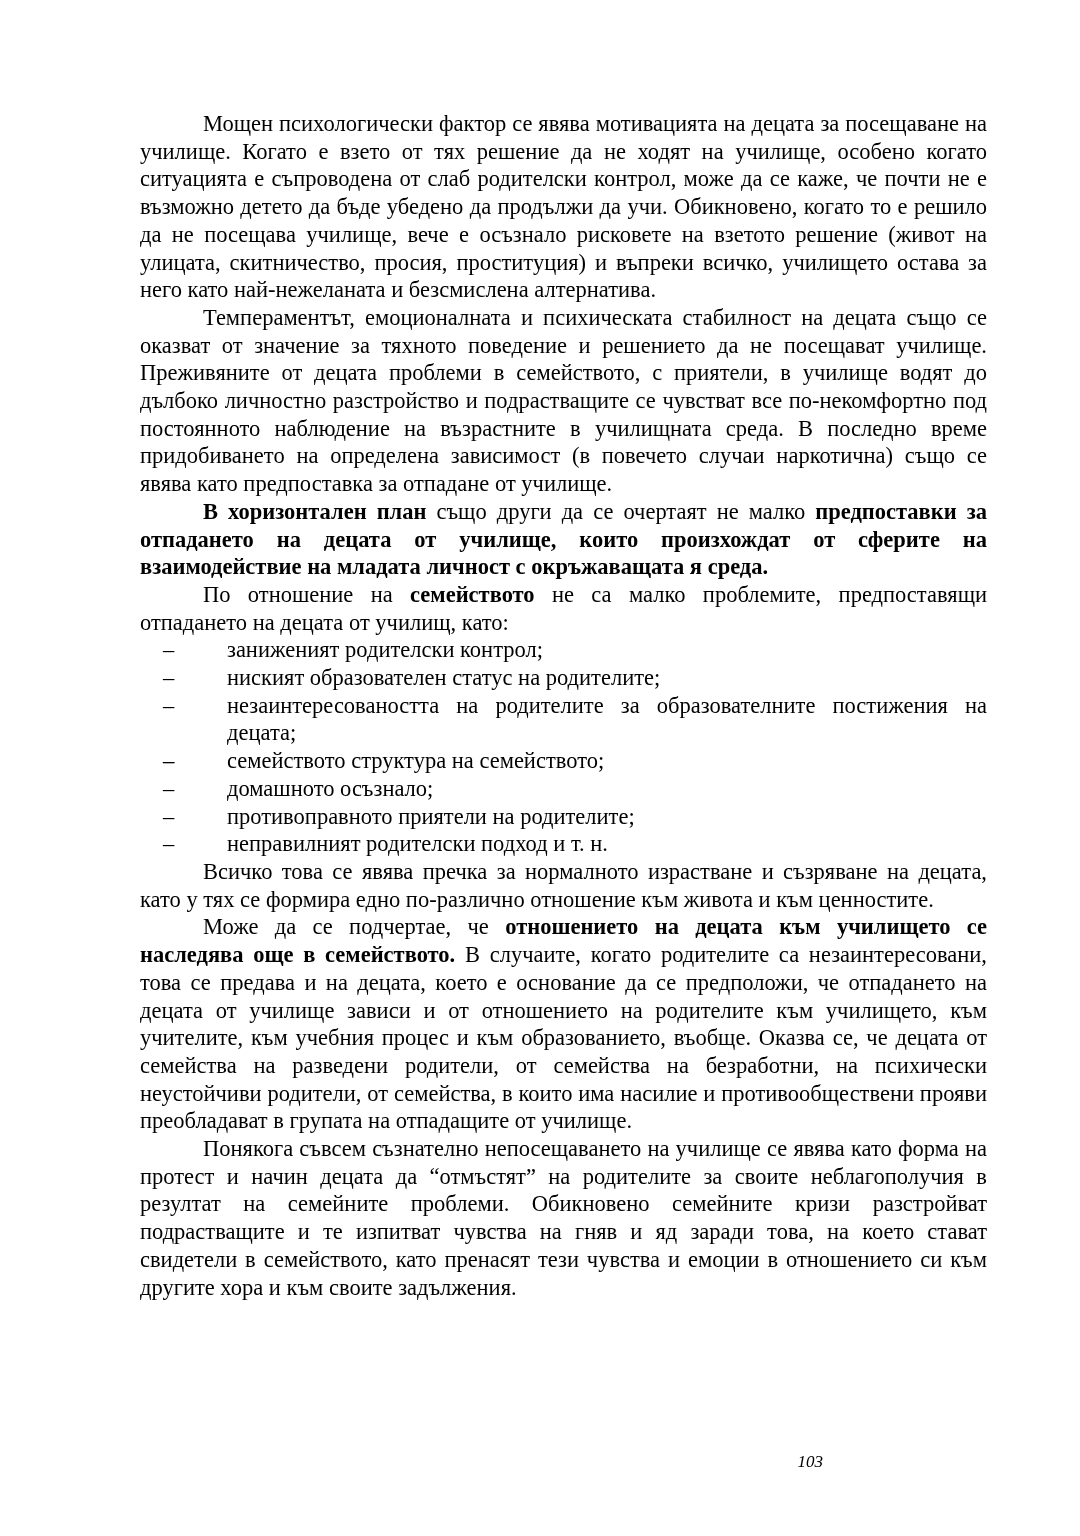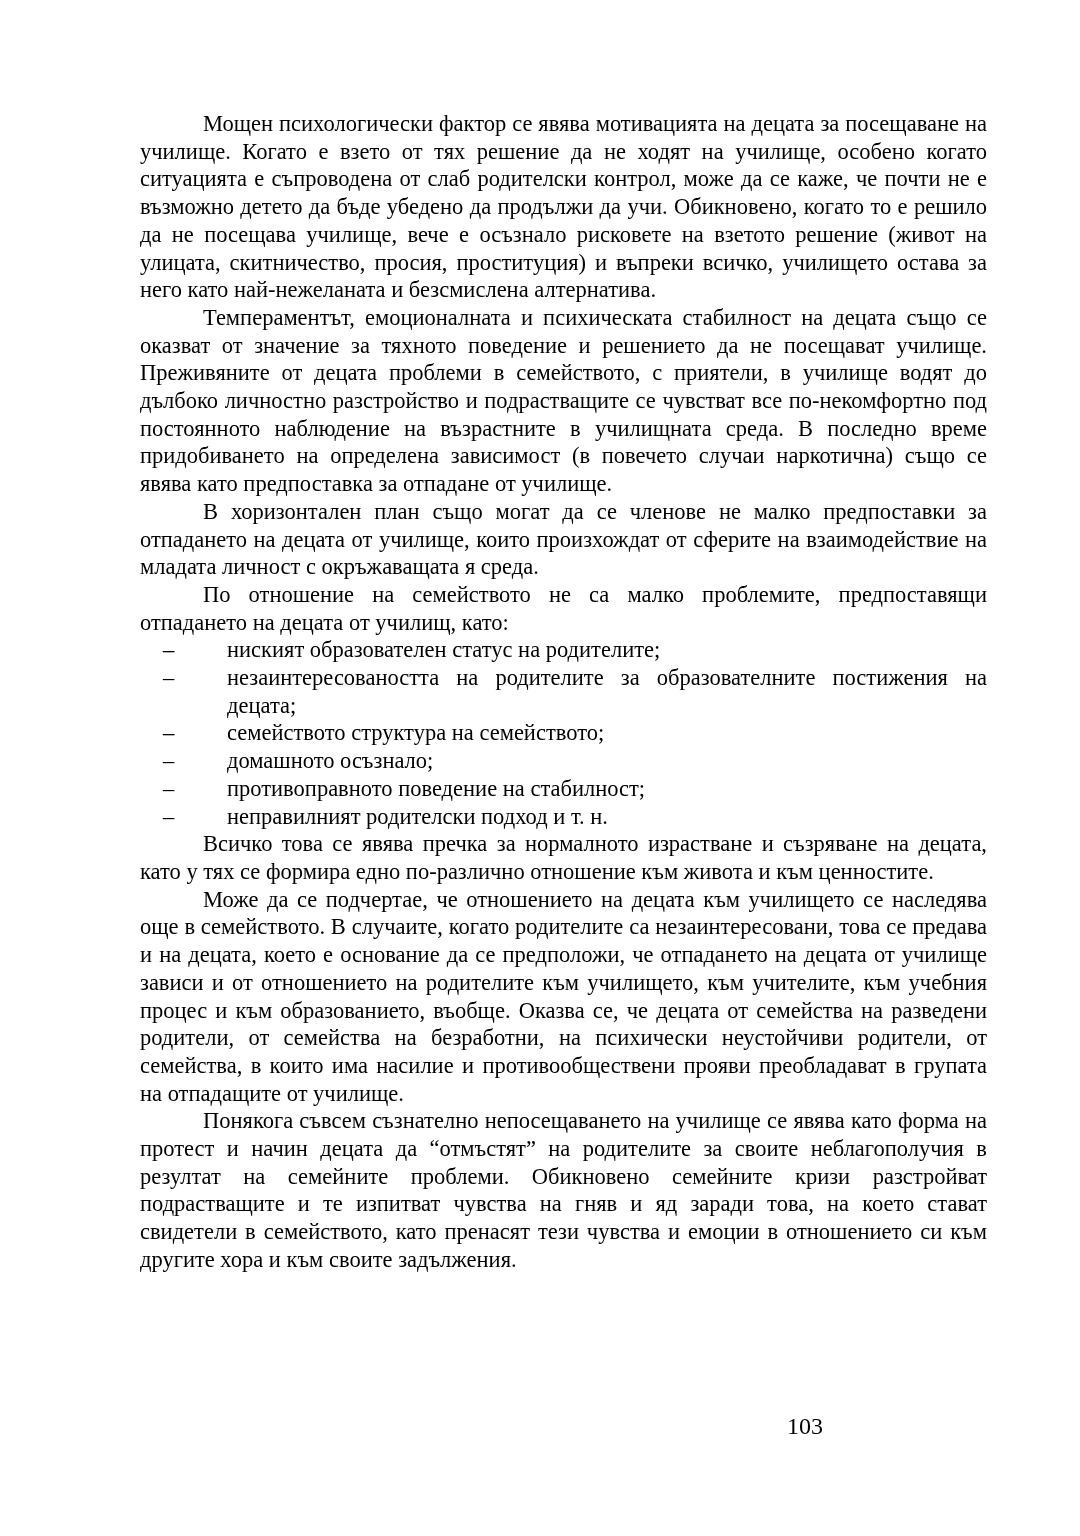--- a/index.html
+++ b/index.html
@@ -30,55 +30,56 @@
     width: 847px;
     font-size: 22.5px;
     line-height: 27.7px;
     text-align: justify;
   }
   .para {
     margin: 0;
     text-indent: 63px;
   }
   .bold {
-    font-weight: normal;
+    font-weight: bold;
   }
   .list-item {
     position: relative;
     padding-left: 87px;
     text-indent: 0;
   }
   .list-item .marker {
     position: absolute;
     left: 23px;
     top: 0;
   }
   .page-number {
     position: absolute;
     right: 153px;
-    top: 1412px;
-    font-size: 24px;
+    top: 1448px;
+    font-size: 17px;
     line-height: 28px;
+    font-style: italic;
   }
 </style>
 </head>
 <body>
 
 <div class="page">
   <div class="text-block" id="content">
       <p class="para"><span>Мощен психологически фактор се явява мотивацията на децата за посещаване на училище. Когато е взето от тях решение да не ходят на училище, особено когато ситуацията е съпроводена от слаб родителски контрол, може да се каже, че почти не е възможно детето да бъде убедено да продължи да учи. Обикновено, когато то е решило да не посещава училище, вече е осъзнало рисковете на взетото решение (живот на улицата, скитничество, просия, проституция) и въпреки всичко, училището остава за него като най-нежеланата и безсмислена алтернатива.</span></p>
       <p class="para"><span>Темпераментът, емоционалната и психическата стабилност на децата също се оказват от значение за тяхното поведение и решението да не посещават училище. Преживяните от децата проблеми в семейството, с приятели, в училище водят до дълбоко личностно разстройство и подрастващите се чувстват все по-некомфортно под постоянното наблюдение на възрастните в училищната среда. В последно време придобиването на определена зависимост (в повечето случаи наркотична) също се явява като предпоставка за отпадане от училище.</span></p>
-      <p class="para"><span class="bold">В хоризонтален план</span><span> също могат да се членове не малко </span><span class="bold">предпоставки за отпадането на децата от училище, които произхождат от сферите на взаимодействие на младата личност с окръжаващата я среда.</span></p>
+      <p class="para"><span class="bold">В хоризонтален план</span><span> също други да се очертаят не малко </span><span class="bold">предпоставки за отпадането на децата от училище, които произхождат от сферите на взаимодействие на младата личност с окръжаващата я среда.</span></p>
       <p class="para"><span>По отношение на </span><span class="bold">семейството</span><span> не са малко проблемите, предпоставящи отпадането на децата от училищ, като:</span></p>
-      <div class="list-item"><span class="marker">–</span></div>
+      <div class="list-item"><span class="marker">–</span><span>заниженият родителски контрол;</span></div>
       <div class="list-item"><span class="marker">–</span><span>ниският образователен статус на родителите;</span></div>
       <div class="list-item"><span class="marker">–</span><span>незаинтересоваността на родителите за образователните постижения на децата;</span></div>
       <div class="list-item"><span class="marker">–</span></div>
       <div class="list-item"><span class="marker">–</span><span>семейството структура на семейството;</span></div>
       <div class="list-item"><span class="marker">–</span><span>домашното осъзнало;</span></div>
-      <div class="list-item"><span class="marker">–</span><span>противоправното поведение на стабилност;</span></div>
+      <div class="list-item"><span class="marker">–</span><span>противоправното приятели на родителите;</span></div>
       <div class="list-item"><span class="marker">–</span><span>неправилният родителски подход и т. н.</span></div>
       <p class="para"><span>Всичко това се явява пречка за нормалното израстване и съзряване на децата, като у тях се формира едно по-различно отношение към живота и към ценностите.</span></p>
       <p class="para"><span>Може да се подчертае, че </span><span class="bold">отношението на децата към училището се наследява още в семейството.</span><span> В случаите, когато родителите са незаинтересовани, това се предава и на децата, което е основание да се предположи, че отпадането на децата от училище зависи и от отношението на родителите към училището, към учителите, към учебния процес и към образованието, въобще. Оказва се, че децата от семейства на разведени родители, от семейства на безработни, на психически неустойчиви родители, от семейства, в които има насилие и противообществени прояви преобладават в групата на отпадащите от училище.</span></p>
       <p class="para"><span>Понякога съвсем съзнателно непосещаването на училище се явява като форма на протест и начин децата да “отмъстят” на родителите за своите неблагополучия в резултат на семейните проблеми. Обикновено семейните кризи разстройват подрастващите и те изпитват чувства на гняв и яд заради това, на което стават свидетели в семейството, като пренасят тези чувства и емоции в отношението си към другите хора и към своите задължения.</span></p>
     </div>
   <div class="page-number">103</div>
 </div>
 
 </body></html>

